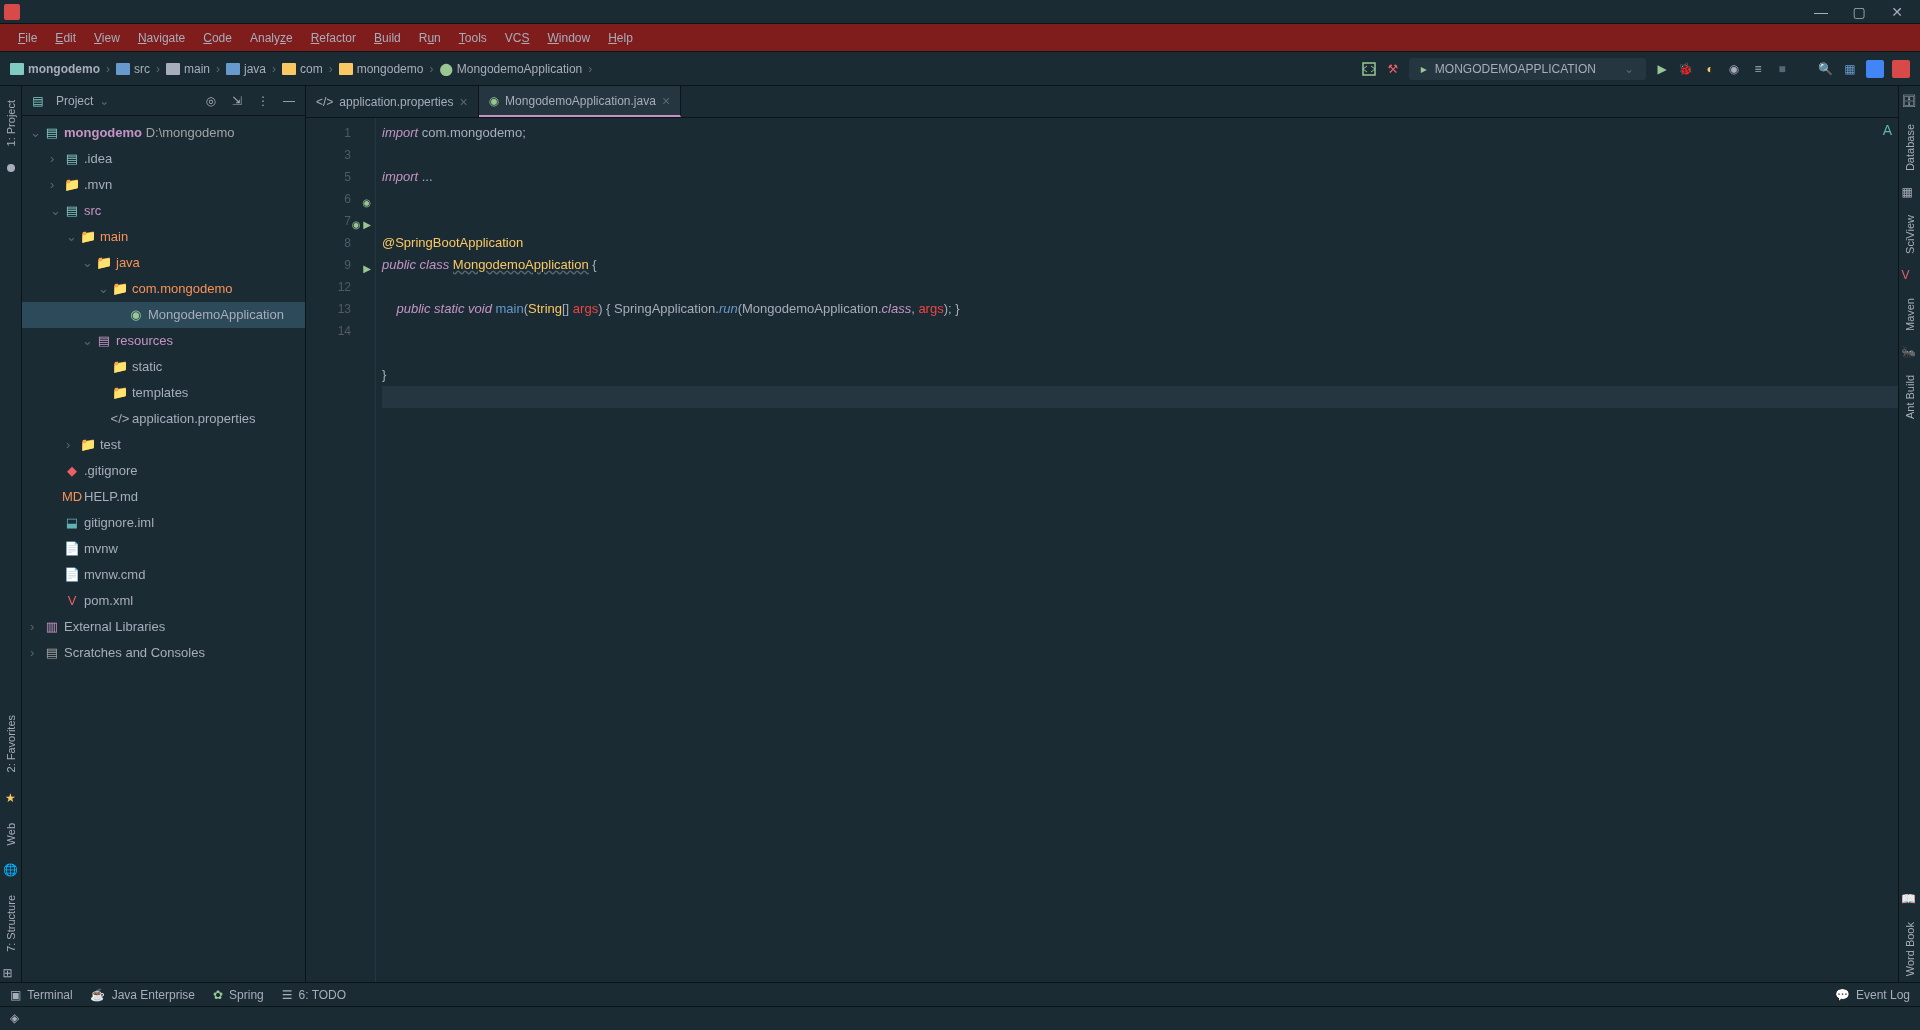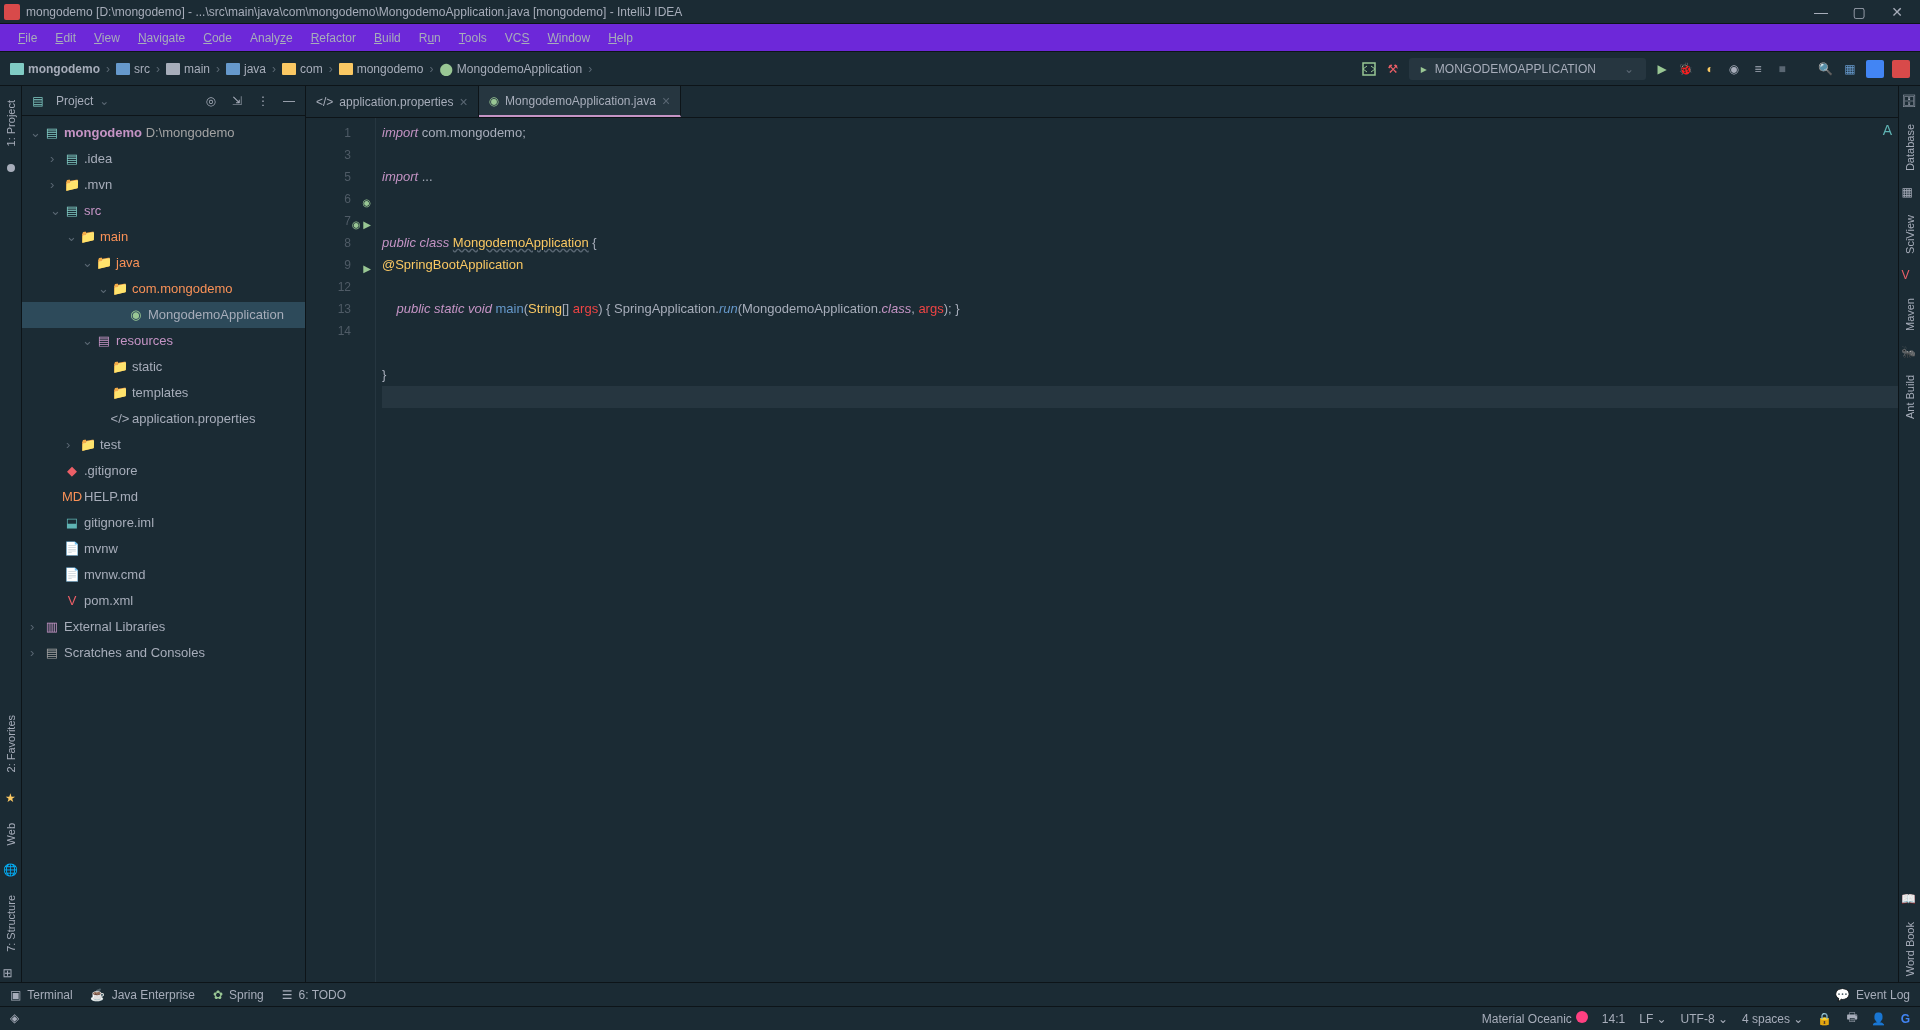--- a/index.html
+++ b/index.html
@@ -2,21 +2,21 @@
 <html><head>
 <meta charset="utf-8">
 <style>
 *{margin:0;padding:0;box-sizing:border-box;font-family:"Segoe UI",sans-serif;}
 body{background:#1b2b34;color:#a7adba;font-size:12px;overflow:hidden;width:1920px;height:1030px;}
 .titlebar{height:24px;background:#1b2b34;display:flex;align-items:center;padding:0 4px;border-bottom:1px solid #0d1418;}
 .titlebar-icon{width:16px;height:16px;margin-right:6px;background:#d84a4a;border-radius:2px;}
 .titlebar-text{font-size:12px;color:#a7adba;}
 .window-controls{margin-left:auto;display:flex;gap:24px;padding-right:12px;}
 .win-btn{width:14px;height:14px;color:#a7adba;cursor:pointer;display:flex;align-items:center;justify-content:center;font-size:14px;}
-.menubar{height:28px;background:#6d28d9;display:flex;align-items:center;padding:0 10px;gap:2px;border-bottom:1px solid #0d1418;}
+.menubar{height:28px;background:#7f1d1d;display:flex;align-items:center;padding:0 10px;gap:2px;border-bottom:1px solid #0d1418;}
 .menu-item{padding:4px 8px;cursor:pointer;color:#a7adba;}
 .menu-item u{text-decoration:underline;}
 .toolbar{height:34px;background:#1b2b34;display:flex;align-items:center;padding:0 10px;border-bottom:1px solid #0d1418;}
 .breadcrumb{display:flex;align-items:center;gap:4px;font-size:12px;}
 .bc-item{display:flex;align-items:center;gap:4px;color:#a7adba;cursor:pointer;}
 .bc-item.bold{font-weight:600;}
 .bc-sep{color:#5a6773;margin:0 2px;}
 .folder-icon{width:14px;height:12px;background:#80cbc4;border-radius:1px;display:inline-block;}
 .folder-icon.blue{background:#6699cc;}
 .folder-icon.orange{background:#fac863;}
@@ -79,21 +79,20 @@
 .status-item{cursor:pointer;}
 .material-dot{width:12px;height:12px;background:#ff4081;border-radius:50%;display:inline-block;margin-left:4px;}
 .layer-icon{width:16px;height:16px;}
 svg{width:100%;height:100%;}
 </style>
 </head>
 <body>
 
 <div class="titlebar">
   <div class="titlebar-icon"></div>
-  <div class="titlebar-text">mongodemo [D:\mongodemo] - ...\src\main\java\com\mongodemo\MongodemoApplication.java [mongodemo] - IntelliJ IDEA</div>
   <div class="window-controls">
     <div class="win-btn">—</div>
     <div class="win-btn">▢</div>
     <div class="win-btn">✕</div>
   </div>
 </div>
 
 <div class="menubar">
   <div class="menu-item"><u>F</u><span>ile</span></div>
   <div class="menu-item"><u>E</u>dit</div>
@@ -336,22 +335,22 @@
         <div class="line-no">12</div>
         <div class="line-no">13</div>
         <div class="line-no">14</div>
       </div>
       <div class="code-content">
 <div class="code-line"><span class="kw">import</span><span class="ident"> com.mongodemo</span><span class="punct">;</span></div>
 <div class="code-line"> </div>
 <div class="code-line"><span class="kw">import</span><span class="ident"> ...</span></div>
 <div class="code-line"> </div>
 <div class="code-line"> </div>
+<div class="code-line"><span class="anno">@SpringBootApplication</span></div>
 <div class="code-line"><span class="kw">public</span> <span class="kw">class</span> <span class="cls underline">MongodemoApplication</span><span class="punct"> {</span></div>
-<div class="code-line"><span class="anno">@SpringBootApplication</span></div>
 <div class="code-line"> </div>
 <div class="code-line">    <span class="kw">public</span> <span class="kw">static</span> <span class="kw">void</span> <span class="fn">main</span><span class="punct">(</span><span class="type">String</span><span class="punct">[]</span> <span class="param">args</span><span class="punct">) {</span><span class="ident"> SpringApplication</span><span class="punct">.</span><span class="fn" style="font-style:italic">run</span><span class="punct">(</span><span class="ident">MongodemoApplication</span><span class="punct">.</span><span class="kw">class</span><span class="punct">, </span><span class="param">args</span><span class="punct">); }</span></div>
 <div class="code-line"> </div>
 <div class="code-line"> </div>
 <div class="code-line"><span class="punct">}</span></div>
 <div class="code-line current"> </div>
       </div>
       <div style="position:absolute;top:4px;right:6px;color:#5fb3b3;font-size:14px">A</div>
     </div>
   </div>
@@ -389,24 +388,13 @@
       <span>6: TODO</span>
     </div>
   <div style="margin-left:auto" class="bottom-item">
       <span>💬</span>
       <span>Event Log</span>
     </div>
 </div>
 
 <div class="status-bar">
   <div class="layer-icon">◈</div>
-  <div class="status-right">
-    <span class="status-item"><span>Material Oceanic</span><span class="material-dot"></span></span>
-    <span class="status-item">14:1</span>
-    <span class="status-item"><span>LF</span> ⌄</span>
-    <span class="status-item"><span>UTF-8</span> ⌄</span>
-    <span class="status-item"><span>4 spaces</span> ⌄</span>
-    <span class="status-item">🔒</span>
-    <span class="status-item">🖶</span>
-    <span class="status-item">👤</span>
-    <span class="status-item" style="color:#4285f4;font-weight:bold">G</span>
-  </div>
 </div>
 
 </body></html>

